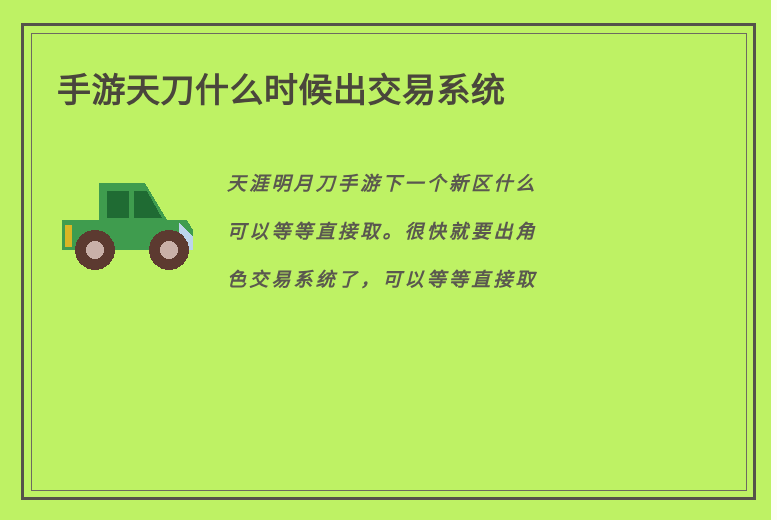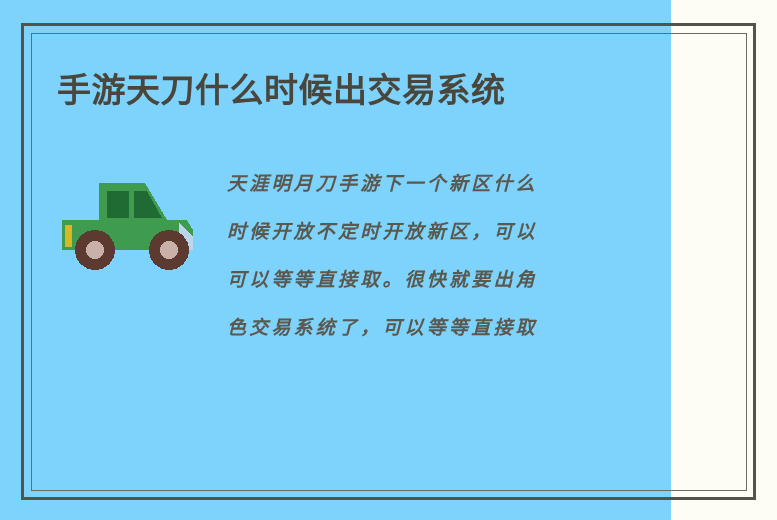--- a/index.html
+++ b/index.html
@@ -11,23 +11,23 @@
     width: 777px;
     height: 520px;
     background: #fdfdf6;
     font-family: "Liberation Sans", "DejaVu Sans", sans-serif;
     overflow: hidden;
   }
 
   
   .page {
     position: relative;
-    width: 671px;
+    width: 771px;
     height: 520px;
-    background: #7dd3fc;
+    background: #bef264;
     box-sizing: border-box;
   }
 
   .frame-outer {
     position: absolute;
     left: 21px;
     top: 23px;
     width: 735px;
     height: 477px;
     border: 3px solid #55524a;
@@ -126,19 +126,18 @@
 
         <circle cx="38" cy="82" r="20" fill="#5c3a30"></circle>
         <circle cx="38" cy="82" r="9" fill="#c9b0a8"></circle>
         <circle cx="112" cy="82" r="20" fill="#5c3a30"></circle>
         <circle cx="112" cy="82" r="9" fill="#c9b0a8"></circle>
       </svg>
     </div>
 
     <div class="body-text">
       <span class="line">天涯明月刀手游下一个新区什么</span>
-      <span class="line">时候开放不定时开放新区，可以</span>
       <span class="line">可以等等直接取。很快就要出角</span>
       <span class="line">色交易系统了，可以等等直接取</span>
     </div>
 
   </div>
 </div>
 
 </body></html>

